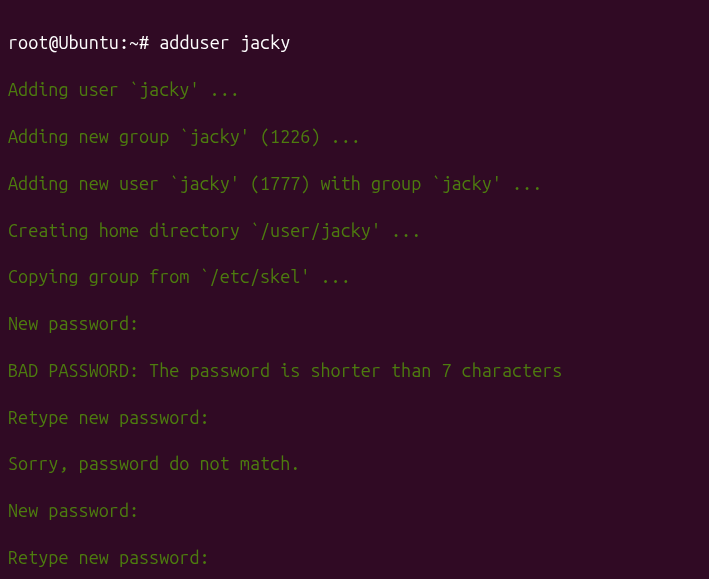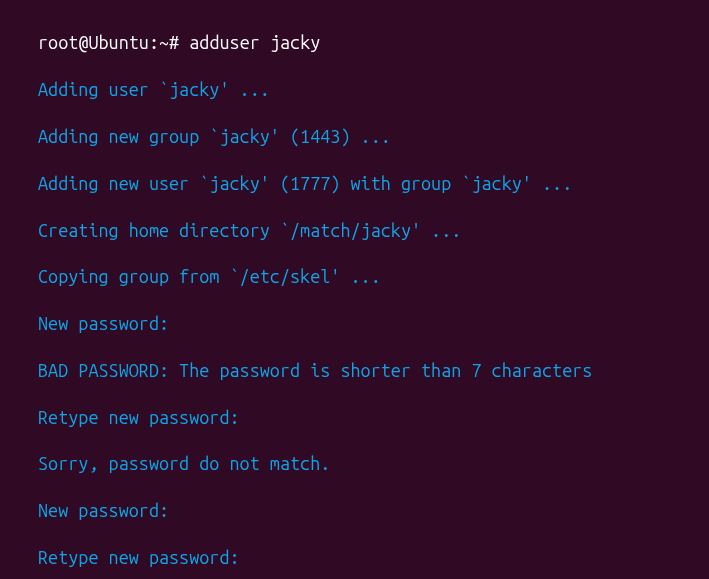--- a/index.html
+++ b/index.html
@@ -24,36 +24,35 @@
     .prompt-user {
       color: #ffffff;
     }
     .prompt-symbol {
       color: #ffffff;
     }
     .command {
       color: #ffffff;
     }
     .output {
-      color: #0ea5e9;
+      color: #4d7c0f;
     }
     .line {
       display: block;
-      margin-left: 30px;
     }
   </style>
 </head>
 <body>
 
 <div class="terminal">
 <span class="line"><span class="prompt-user">root@Ubuntu</span>:<span>~</span><span class="prompt-symbol">#</span> <span class="command">adduser jacky</span></span>
 <span class="line output">Adding user `jacky' ...</span>
-<span class="line output">Adding new group `jacky' (1443) ...</span>
+<span class="line output">Adding new group `jacky' (1226) ...</span>
 <span class="line output">Adding new user `jacky' (1777) with group `jacky' ...</span>
-<span class="line output">Creating home directory `/match/jacky' ...</span>
+<span class="line output">Creating home directory `/user/jacky' ...</span>
 <span class="line output">Copying group from `/etc/skel' ...</span>
 <span class="line output">New password:</span>
 <span class="line output">BAD PASSWORD: The password is shorter than 7 characters</span>
 <span class="line output">Retype new password:</span>
 <span class="line output">Sorry, password do not match.</span>
 <span class="line output">New password:</span>
 <span class="line output">Retype new password:</span>
 
 
 

